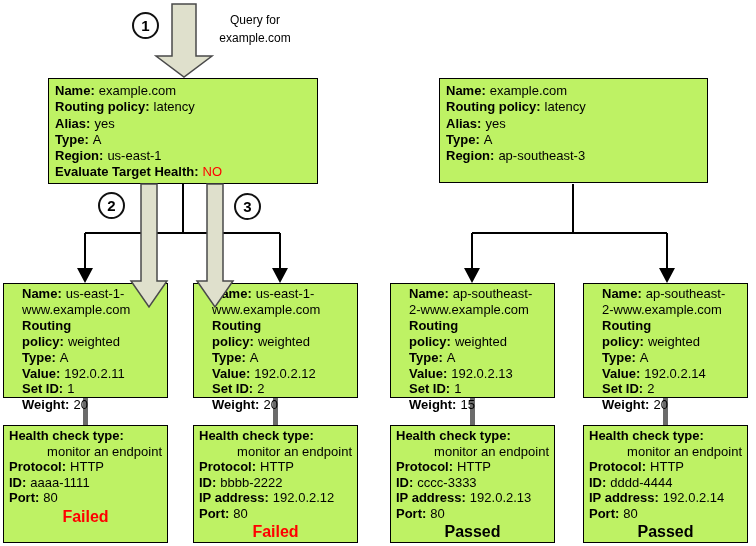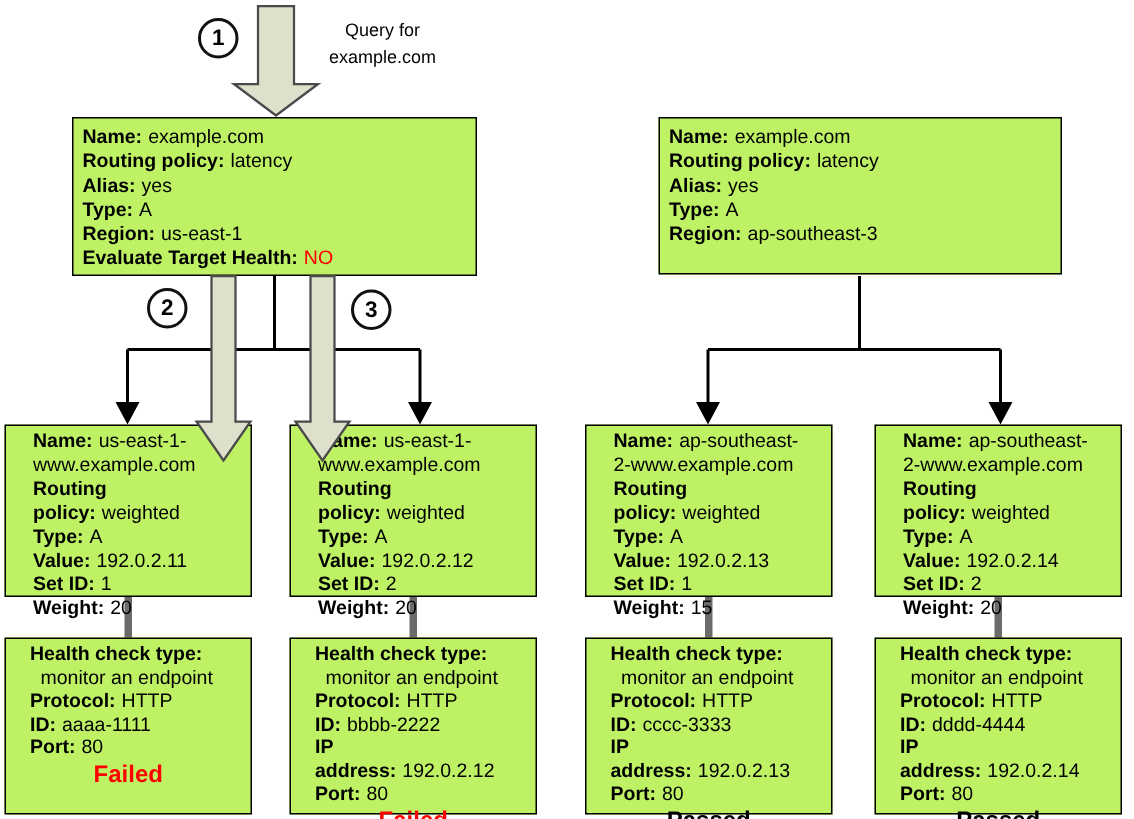--- a/index.html
+++ b/index.html
@@ -10,24 +10,24 @@
   svg.layer { position:absolute; left:0; top:0; pointer-events:none; }
   #bg-layer { z-index:0; }
   #fg-layer { z-index:2; }
   .box {
     position:absolute; background:#bef264; border:1.5px solid #000;
     box-sizing:border-box; color:#000; z-index:1;
     font-size:13px;
   }
   .box-top  { line-height:16.3px; padding:4px 6px; }
   .box-wt   { line-height:15.9px; padding:2px 18px; }
-  .box-hc   { line-height:15.5px; padding:2px 16px; }
+  .box-hc   { line-height:15.5px; padding:2px 5px; }
   .lb { font-weight:bold; margin-right:4px; }
   .lv { white-space:normal; }
-  .ln.indent { padding-left:7px; }
+  .ln.indent { padding-left:7px;text-align:right; }
   .status {
     text-align:center; font-weight:bold; font-size:16px; line-height:20px; margin-top:1px;
   }
   .step-circle {
     position:absolute; z-index:3; width:27px; height:27px; box-sizing:border-box;
     border:2px solid #111; border-radius:50%; background:#ffffff;
     font-weight:bold; font-size:15px; line-height:23px; text-align:center; color:#000;
   }
   .query-label {
     position:absolute; z-index:3; left:196px; top:11px; width:118px;

